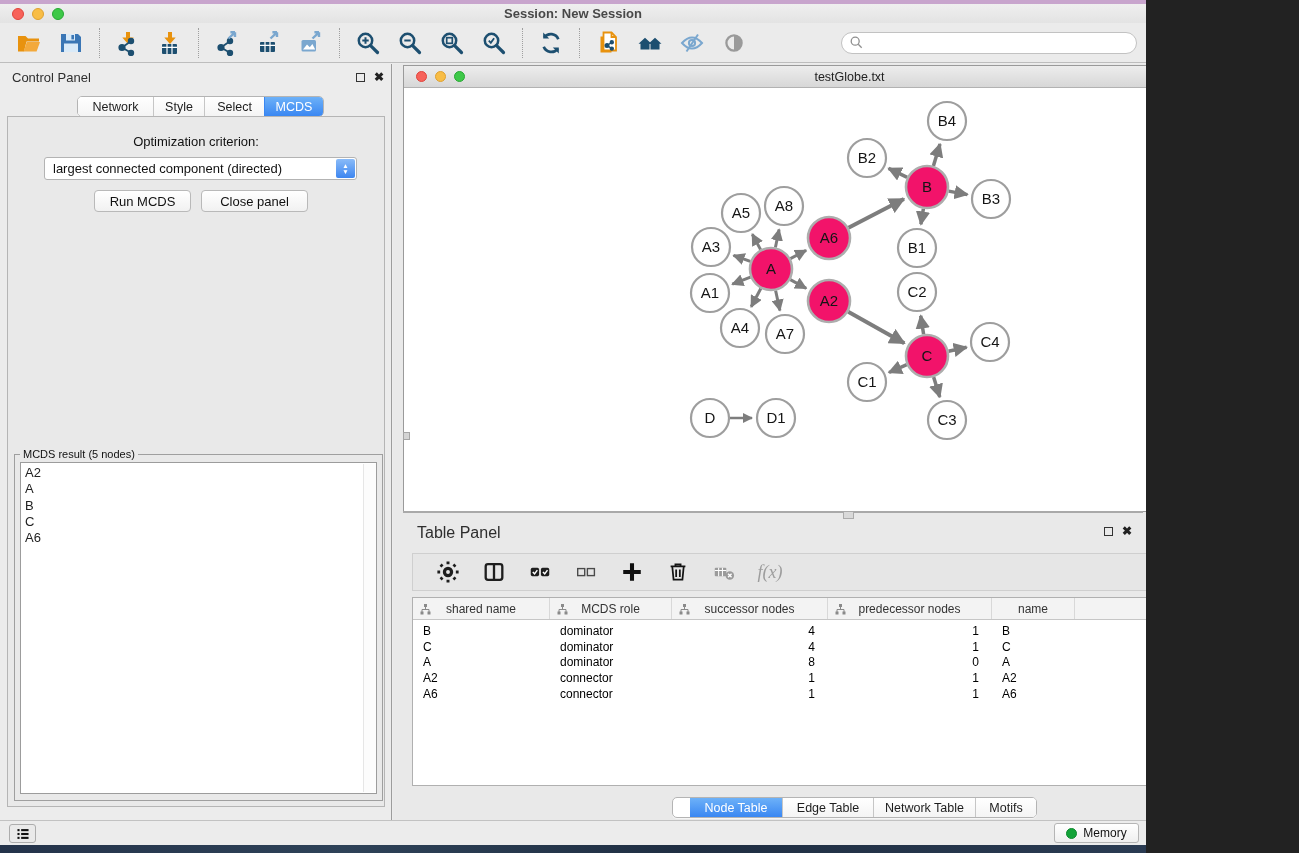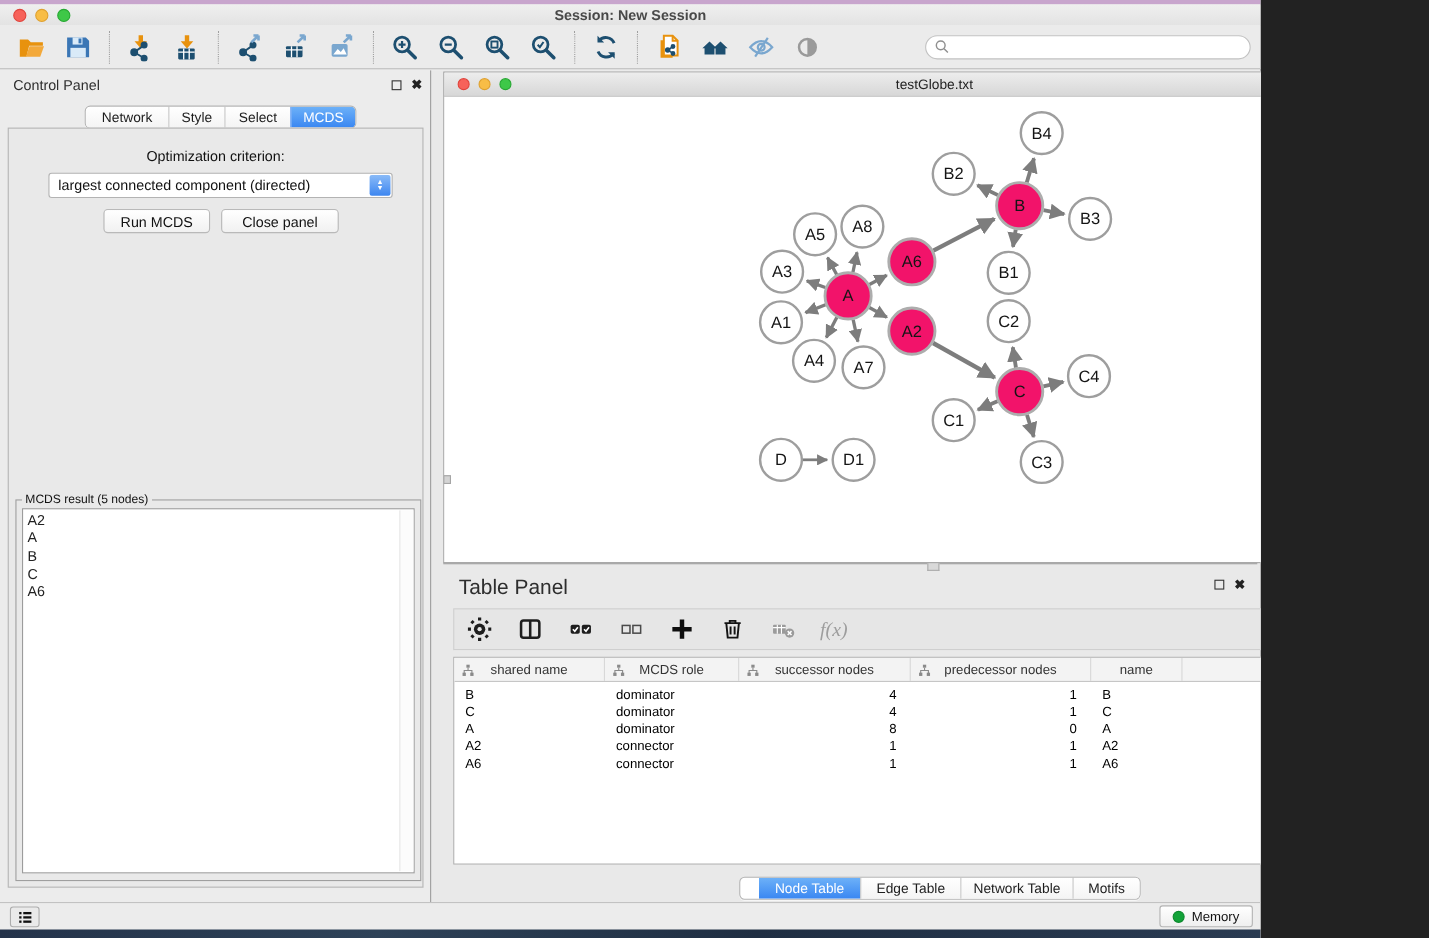--- a/index.html
+++ b/index.html
@@ -73,24 +73,24 @@
   .netframe .lights{top:5px;}
   .netframe .light{width:11px;height:11px;}
   .canvas{position:relative;width:891px;height:423px;background:#fff;}
   .grip-left{position:absolute;left:-1px;top:366px;width:7px;height:8px;background:#d4d4d4;border:1px solid #a5a5a5;}
   .grip-corner{position:absolute;right:1px;bottom:1px;width:12px;height:12px;
       background:repeating-linear-gradient(135deg,#ababab 0 1px,transparent 1px 4px);}
   .hdiv{position:absolute;left:10px;right:3px;top:447px;height:2px;background:#a9a9a9;}
   .hdiv-handle{position:absolute;left:450px;top:448px;width:11px;height:7px;background:#d9d9d9;border:1px solid #ababab;border-top:none;}
 
   
-  .tp-head{position:absolute;left:24px;top:460px;font-size:19px;color:#2e2e2e;}
+  .tp-head{position:absolute;left:24px;top:460px;font-size:16px;color:#2e2e2e;}
   .rsec .panel-ctrl{top:462px;right:14px;}
   .tp-toolbar{position:absolute;left:19px;top:489px;width:880px;height:38px;background:#e6e6e6;
-      border:1px solid #cfcfcf;display:flex;align-items:center;}
+      border:1px solid #cfcfcf;display:flex;align-items:center;padding-left:12px;}
   .tp-toolbar .tool{margin:0 6px;}
   .tp-toolbar .tool svg{width:24px;height:24px;}
   .fx{font-family:"Liberation Serif",serif;font-style:italic;font-size:18px;color:#9d9d9d;}
   .datatable{position:absolute;left:19px;top:533px;width:880px;height:189px;background:#fff;border:1px solid #b0b0b0;overflow:hidden;}
   .thead{display:flex;height:22px;background:#f3f3f3;border-bottom:1px solid #c6c6c6;}
   .th{display:flex;align-items:center;justify-content:center;gap:4px;font-size:12px;color:#333;
       border-right:1px solid #d8d8d8;position:relative;flex:0 0 auto;}
   .th .shared-ico{position:absolute;left:7px;top:6px;}
   .tbody{font-size:12px;color:#000;padding-top:3px;}
   .tr{display:flex;height:15.8px;align-items:center;}

